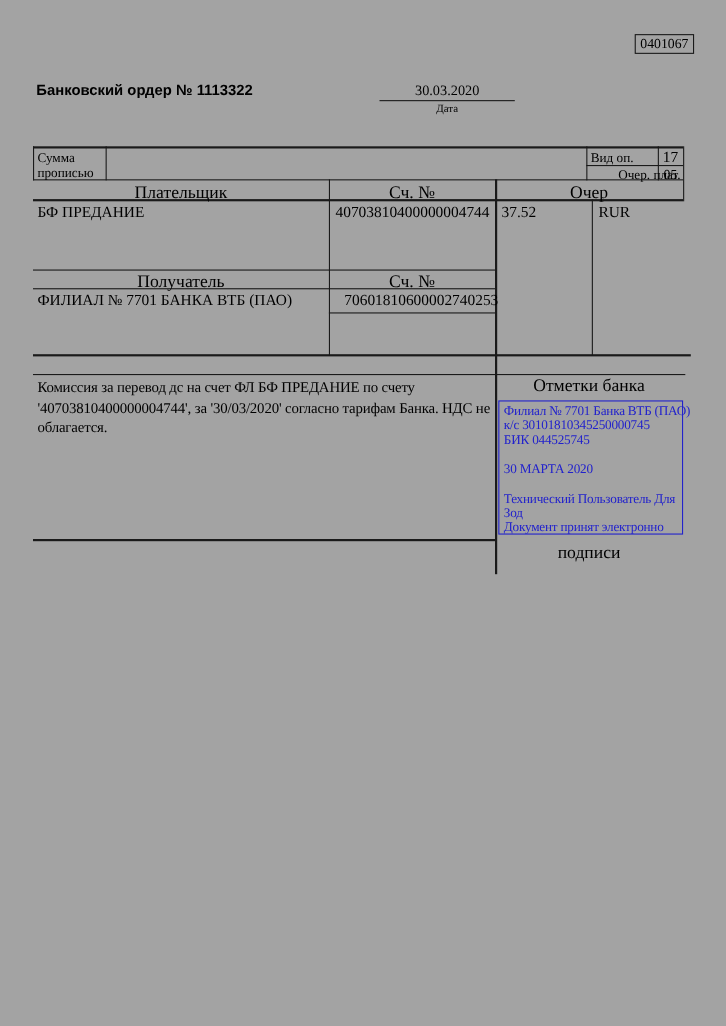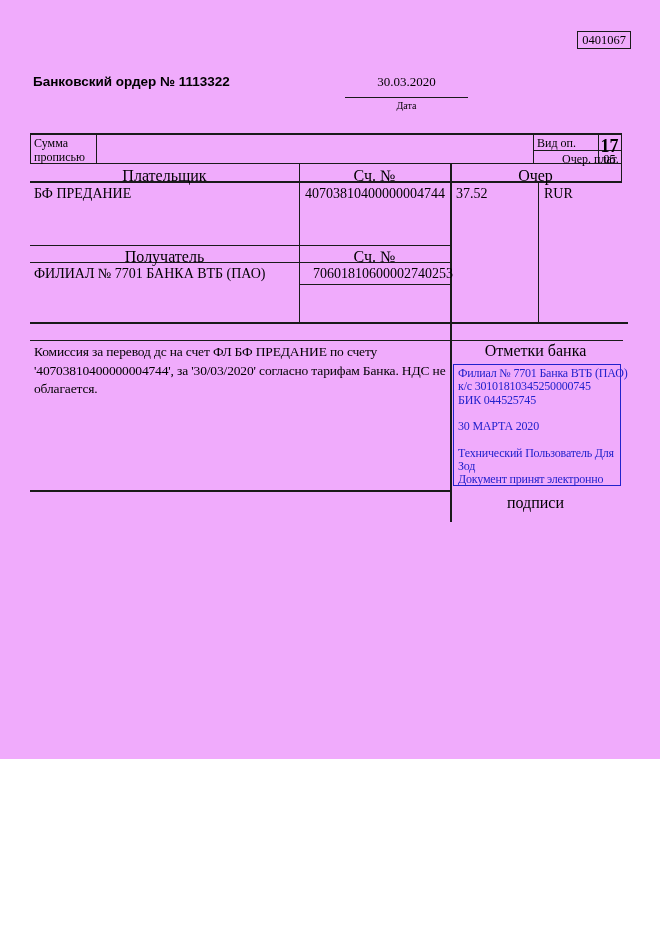--- a/index.html
+++ b/index.html
@@ -1,35 +1,35 @@
 <!DOCTYPE html>
 <html><head>
 <meta charset="utf-8">
 <style>
   html,body{margin:0;padding:0;background:#ffffff;}
   .page{
-    position:relative;width:660px;height:759px;background:#f0abfc;
+    position:relative;width:660px;height:933px;background:#a3a3a3;
     font-family:"Liberation Serif", serif;color:#000;overflow:hidden;
   }
   .ln{position:absolute;background:#1a1a1a;}
   .txt{position:absolute;white-space:nowrap;}
   .ctr{text-align:center;}
   .hdr{font-size:16px;}
   .cell{font-size:14px;}
   .row1{font-size:12px;}
   .code-box{
     position:absolute;left:577px;top:31px;width:52px;height:16px;
     border:1px solid #1a1a1a;text-align:center;font-size:12.5px;line-height:16px;
   }
   .title{
     position:absolute;left:33px;top:74px;
     font-family:"Liberation Sans", sans-serif;font-weight:bold;font-size:13.5px;
   }
   .date-block{position:absolute;left:345px;top:74px;width:123px;}
-  .date-value{display:block;text-align:center;font-size:13px;padding-bottom:7px;border-bottom:1px solid #1a1a1a;}
+  .date-value{display:block;text-align:center;font-size:13px;padding-bottom:1px;border-bottom:1px solid #1a1a1a;}
   .date-label{display:block;text-align:center;font-size:10px;margin-top:2px;}
   .words-label{position:absolute;left:34px;top:136px;width:60px;font-size:12px;line-height:14px;}
   .purpose{position:absolute;left:34px;top:343px;font-size:13.5px;line-height:18.5px;letter-spacing:-0.15px;}
   .purpose div{white-space:nowrap;}
   .stamp{
     position:absolute;left:453px;top:364px;width:168px;height:122px;
     border:1.5px solid #2222cc;color:#2222cc;padding:2px 4px;box-sizing:border-box;
   }
   .stamp-line{
     font-size:12px;line-height:13.3px;min-height:13.3px;
@@ -66,21 +66,21 @@
   <div class="ln" style="left:96px;top:133px;width:1px;height:31px;"></div>
   <div class="ln" style="left:533px;top:133px;width:1px;height:31px;"></div>
   <div class="ln" style="left:598px;top:133px;width:1px;height:31px;"></div>
   <div class="ln" style="left:621px;top:133px;width:1px;height:50px;"></div>
   <div class="ln" style="left:299px;top:163px;width:1px;height:160px;"></div>
   <div class="ln" style="left:450px;top:163px;width:2px;height:359px;"></div>
   <div class="ln" style="left:538px;top:181px;width:1px;height:142px;"></div>
 
   <div class="words-label">Сумма прописью</div>
   <div class="txt row1" style="left:537px;top:136px;">Вид оп.</div>
-  <div class="txt row1 ctr" style="left:598px;top:136px;width:23px;font-size:18px;font-weight:bold;">17</div>
+  <div class="txt row1 ctr" style="left:598px;top:136px;width:23px;font-size:14px;">17</div>
   <div class="txt row1" style="left:521px;top:152px;margin-left:41px;">Очер. плат.</div>
   <div class="txt row1 ctr" style="left:598px;top:152px;width:23px;font-size:12.5px;">05</div>
 
   <div class="txt hdr ctr" style="left:30px;top:167px;width:269px;">Плательщик</div>
   <div class="txt hdr ctr" style="left:299px;top:167px;width:151px;">Сч. №</div>
   <div class="txt hdr ctr" style="left:450px;top:167px;width:171px;">Очер</div>
 
   <div class="txt cell" style="left:34px;top:186px;">БФ ПРЕДАНИЕ</div>
   <div class="txt cell" style="left:305px;top:186px;">40703810400000004744</div>
   <div class="txt cell" style="left:456px;top:186px;">37.52</div>

